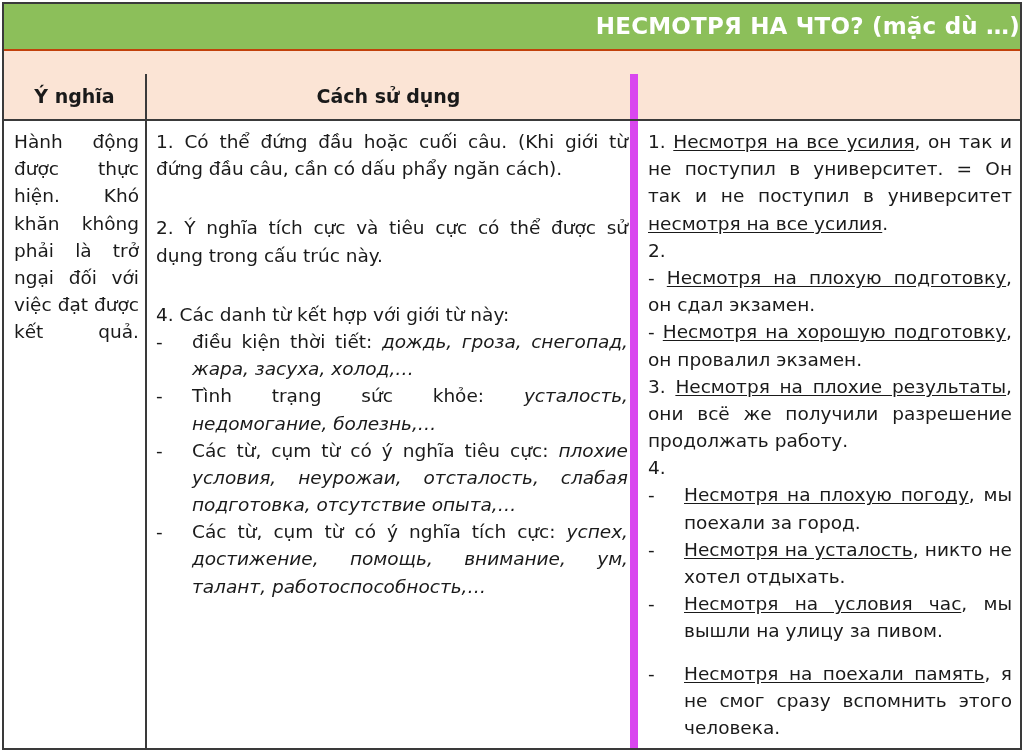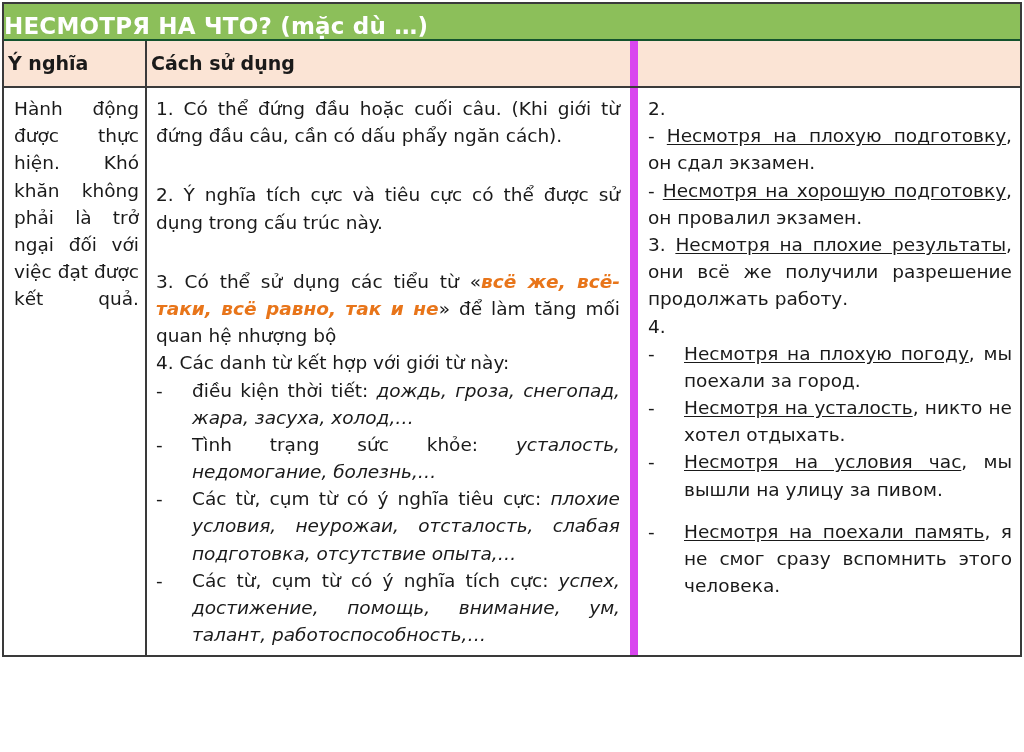--- a/index.html
+++ b/index.html
@@ -16,66 +16,67 @@
   .table-wrap {
     width: 1020px;
     margin: 2px 0 0 2px;
     border: 2px solid #3a3a3a;
     box-sizing: border-box;
     background: #fff;
   }
   .title-row {
     background: #8CBF5A;
     color: #ffffff;
-    text-align: left;
+    text-align: right;
     font-weight: bold;
     font-size: 23px;
     letter-spacing: 0.2px;
-    padding: 9px 0 0 0;
-    border-bottom: 2px solid #14532d;
+    padding: 9px 0 10px 0;
+    border-bottom: 2px solid #c2410c;
   }
   .row {
     display: flex;
     align-items: stretch;
   }
   .head-row {
     background: #FBE4D5;
     border-bottom: 2px solid #3a3a3a;
   }
   .col {
     box-sizing: border-box;
     padding: 6px 8px 6px 9px;
   }
   .c1 { width: 143px; flex: 0 0 143px; border-right: 2px solid #3a3a3a; }
   .c2 { width: 491px; flex: 0 0 491px; border-right: 8px solid #d946ef; }
   .c3 { width: 386px; flex: 1 1 auto; }
 
   .head-row .col {
-    text-align: left;
+    text-align: center;
     font-weight: bold;
     font-size: 19px;
     color: #1a1a1a;
     padding: 11px 4px 12px 4px;
+    margin-top: 23px;
   }
 
   .body-row .col {
     vertical-align: top;
     font-size: 18.5px;
     line-height: 1.47;
     color: #1a1a1a;
   }
   .c1.body {
     text-align: justify;
     text-align-last: justify;
     padding: 7px 6px 7px 10px;
     hyphens: none;
   }
   .c1.body p { margin: 0; }
 
-  .c2.body { padding: 7px 10px 7px 9px; }
+  .c2.body { padding: 7px 2px 7px 9px; }
   .c3.body { padding: 7px 8px 7px 10px; }
 
   .just { text-align: justify; margin: 0; }
   .blk { margin: 0 0 0 0; }
   .gap-lg { height: 32px; }
   .gap-sm { height: 15px; }
 
   .bullet-line {
     display: flex;
     margin: 0;
@@ -115,21 +116,20 @@
 
     <div class="col c1 body">
       <p>Hành động được thực hiện. Khó khăn không phải là trở ngại đối với việc đạt được kết quả.</p>
     </div>
 
     <div class="col c2 body">
       <p class="just">1. Có thể đứng đầu hoặc cuối câu. (Khi giới từ đứng đầu câu, cần có dấu phẩy ngăn cách).</p>
       <div class="gap-lg"></div>
       <p class="just">2. Ý nghĩa tích cực và tiêu cực có thể được sử dụng trong cấu trúc này.</p>
       <div class="gap-lg"></div>
-      <p class="just"><span>3. Có thể sử dụng các tiểu từ «</span><span class="orange">всё же, всё-таки, всё равно, так и не</span><span>» để làm tăng mối quan hệ nhượng bộ</span></p>
       <p class="blk">4. Các danh từ kết hợp với giới từ này:</p>
 
       <div class="bullet-line">
         <span class="bullet-mark">-</span>
         <span class="bullet-body"><span>điều kiện thời tiết: </span><span class="ru-italic">дождь, гроза, снегопад, жара, засуха, холод,…</span></span>
       </div>
 
       <div class="bullet-line">
         <span class="bullet-mark">-</span>
         <span class="bullet-body"><span>Tình trạng sức khỏe: </span><span class="ru-italic">усталость, недомогание, болезнь,…</span></span>
@@ -140,20 +140,21 @@
         <span class="bullet-body"><span>Các từ, cụm từ có ý nghĩa tiêu cực: </span><span class="ru-italic">плохие условия, неурожаи, отсталость, слабая подготовка, отсутствие опыта,…</span></span>
       </div>
 
       <div class="bullet-line">
         <span class="bullet-mark">-</span>
         <span class="bullet-body"><span>Các từ, cụm từ có ý nghĩa tích cực: </span><span class="ru-italic">успех, достижение, помощь, внимание, ум, талант, работоспособность,…</span></span>
       </div>
     </div>
 
     <div class="col c3 body">
+      <p class="just"><span>1. </span><span class="u">Несмотря на все усилия</span><span>, он так и не поступил в университет. = Он так и не поступил в университет </span><span class="u">несмотря на все усилия</span><span>.</span></p>
 
       <p class="blk">2.</p>
 
       <p class="just"><span>- </span><span class="u">Несмотря на плохую подготовку</span><span>, он сдал экзамен.</span></p>
 
       <p class="just"><span>- </span><span class="u">Несмотря на хорошую подготовку</span><span>, он провалил экзамен.</span></p>
 
       <p class="just"><span>3. </span><span class="u">Несмотря на плохие результаты</span><span>, они всё же получили разрешение продолжать работу.</span></p>
 
       <p class="blk">4.</p>

